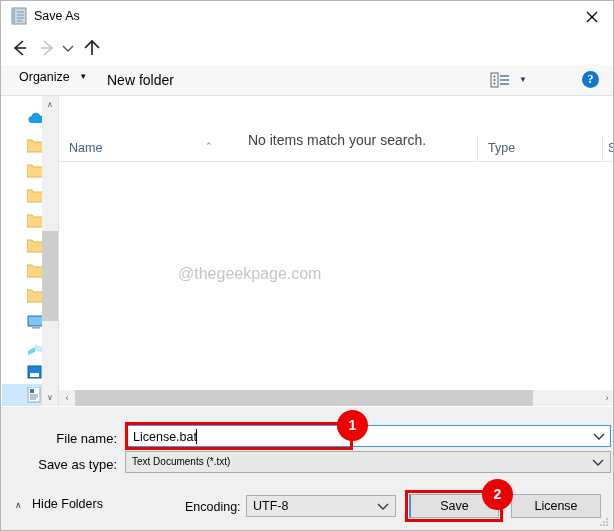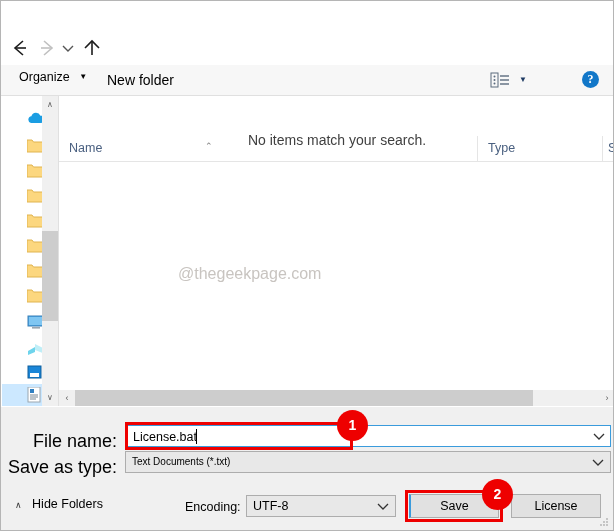--- a/index.html
+++ b/index.html
@@ -263,21 +263,21 @@
 
   
   #bottom {
     position: absolute;
     left: 0; top: 406px;
     width: 614px; height: 125px;
     background: #f0f0f0;
   }
   .form-label {
     position: absolute;
-    font-size: 18px; color: #000;
+    font-size: 13px; color: #000;
     text-align: right;
     white-space: nowrap;
   }
   #lbl-filename { left: 0px; top: 430px; width: 116px; }
   #lbl-savetype { left: 0px; top: 456px; width: 116px; }
 
   #filename-field {
     position: absolute;
     left: 124px; top: 424px;
     width: 486px; height: 22px;
@@ -406,20 +406,39 @@
     pointer-events: none;
   }
   #anno-badge-1 { left: 336px; top: 409px; width: 31px; height: 31px; line-height: 31px; }
   #anno-badge-2 { left: 481px; top: 478px; width: 31px; height: 31px; line-height: 31px; }
 </style>
 </head>
 <body>
 
 <div id="dialog">
 
+  <div id="titlebar">
+    <span id="title-icon">
+      <svg width="17" height="18" viewBox="0 0 17 18">
+        <rect x="1" y="1" width="14" height="16" fill="#c9d7e4" stroke="#7e94a8"></rect>
+        <rect x="1" y="1" width="3" height="16" fill="#9fb6c9"></rect>
+        <line x1="6" y1="5" x2="13" y2="5" stroke="#7e94a8"></line>
+        <line x1="6" y1="8" x2="13" y2="8" stroke="#7e94a8"></line>
+        <line x1="6" y1="11" x2="13" y2="11" stroke="#7e94a8"></line>
+        <line x1="6" y1="14" x2="11" y2="14" stroke="#7e94a8"></line>
+      </svg>
+    </span>
+    <div id="title-text">Save As</div>
+    <div id="close-button">
+      <svg width="12" height="12" viewBox="0 0 12 12">
+        <line x1="1" y1="1" x2="11" y2="11" stroke="#000" stroke-width="1.2"></line>
+        <line x1="11" y1="1" x2="1" y2="11" stroke="#000" stroke-width="1.2"></line>
+      </svg>
+    </div>
+  </div>
 
   <div id="navrow">
     <div class="navbtn" id="nav-back">
       <svg width="26" height="26" viewBox="0 0 26 26">
         <path d="M16 6 L8 13 L16 20" fill="none" stroke="#1c1c1c" stroke-width="1.6"></path>
         <line x1="8" y1="13" x2="19" y2="13" stroke="#1c1c1c" stroke-width="1.6"></line>
       </svg>
     </div>
     <div class="navbtn" id="nav-forward">
       <svg width="26" height="26" viewBox="0 0 26 26">

